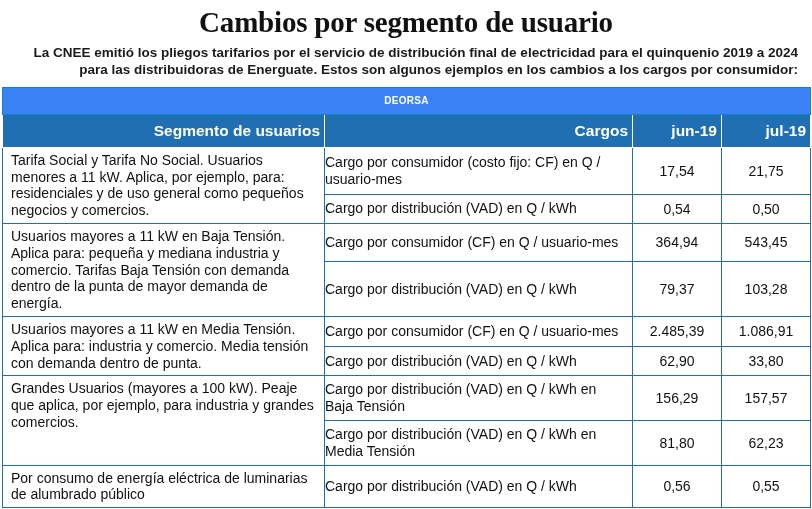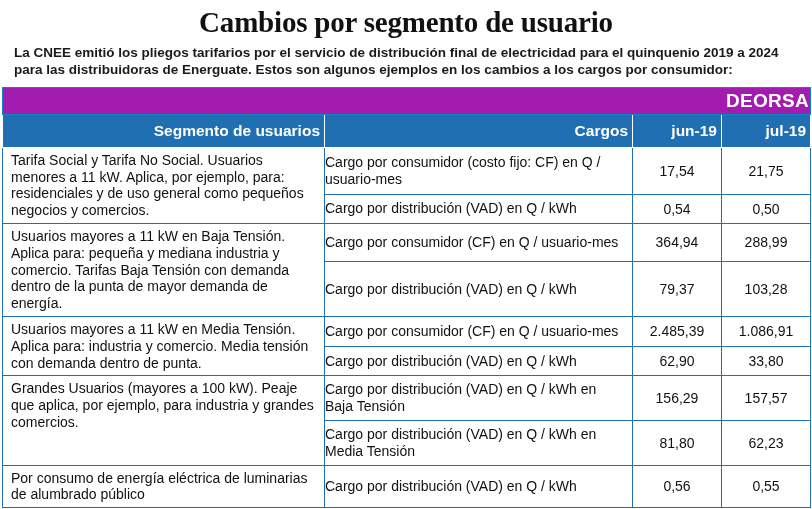--- a/index.html
+++ b/index.html
@@ -22,41 +22,41 @@
   .title {
     text-align: center;
     font-size: 29px;
     font-weight: bold;
     color: #111111;
     letter-spacing: -0.2px;
     padding: 6px 10px 2px 10px;
     font-family: "Liberation Serif", serif;
   }
   .subtitle {
-    text-align: left;
+    text-align: right;
     font-size: 13.5px;
     font-weight: bold;
     color: #1a1a1a;
     line-height: 1.25;
     padding: 4px 14px 8px 14px;
   }
   .tablewrap {
     padding: 0 2px;
   }
   table {
     width: 808px;
     border-collapse: collapse;
     table-layout: fixed;
   }
   .banner-cell {
-    background: #a21caf;
+    background: #3b82f6;
     color: #ffffff;
     font-weight: bold;
-    font-size: 19px;
-    text-align: right;
+    font-size: 10px;
+    text-align: center;
     height: 24px;
     letter-spacing: 0.3px;
     border: 1px solid #1384c0;
   }
   .hdr td {
     background: #1f6fb2;
     color: #ffffff;
     font-weight: bold;
     font-size: 15.5px;
     text-align: right;
@@ -128,21 +128,21 @@
         <tr>
           <td class="cargo">Cargo por distribución (VAD) en Q / kWh</td>
           <td class="num">0,54</td>
           <td class="num">0,50</td>
         </tr>
 
         <tr>
           <td class="seg" rowspan="2">Usuarios mayores a 11 kW en Baja Tensión. Aplica para: pequeña y mediana industria y comercio. Tarifas Baja Tensión con demanda dentro de la punta de mayor demanda de energía.</td>
           <td class="cargo">Cargo por consumidor (CF) en Q / usuario-mes</td>
           <td class="num">364,94</td>
-          <td class="num">288,99</td>
+          <td class="num">543,45</td>
         </tr>
         <tr>
           <td class="cargo" style="height:44px">Cargo por distribución (VAD) en Q / kWh</td>
           <td class="num">79,37</td>
           <td class="num">103,28</td>
         </tr>
 
         <tr>
           <td class="seg" rowspan="2">Usuarios mayores a 11 kW en Media Tensión. Aplica para: industria y comercio. Media tensión con demanda dentro de punta.</td>
           <td class="cargo">Cargo por consumidor (CF) en Q / usuario-mes</td>

